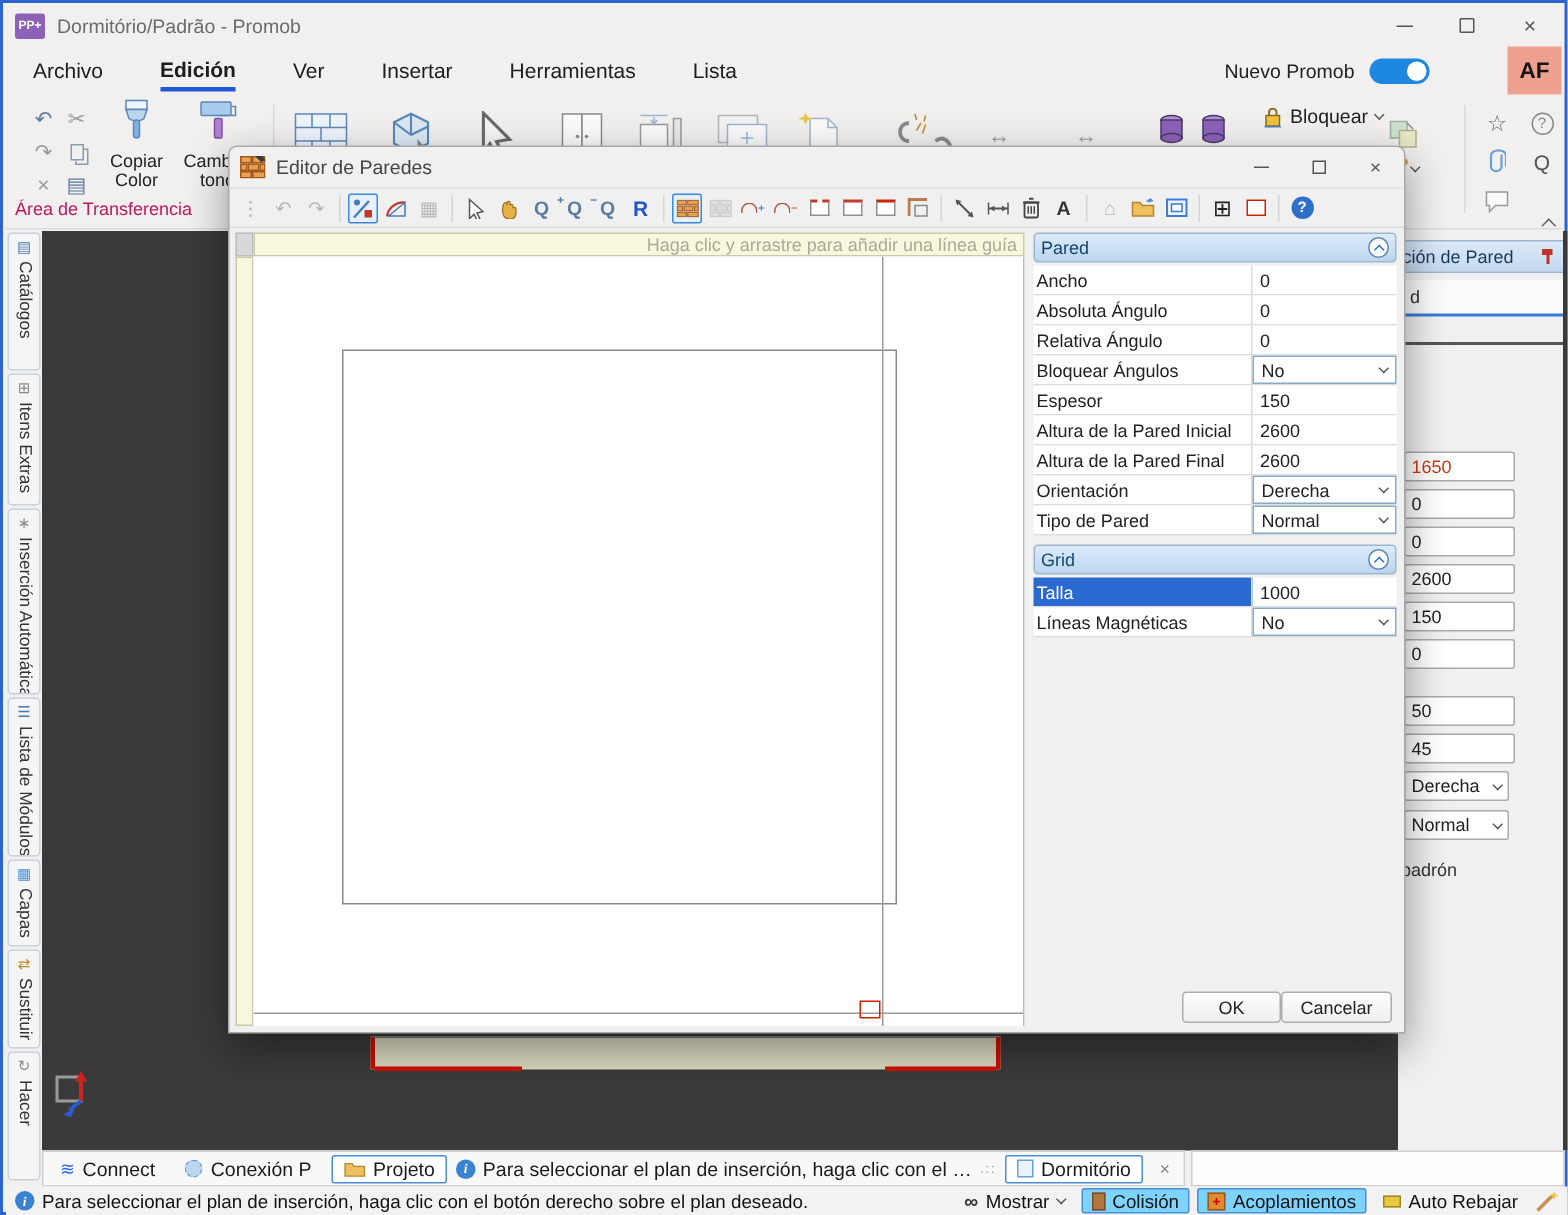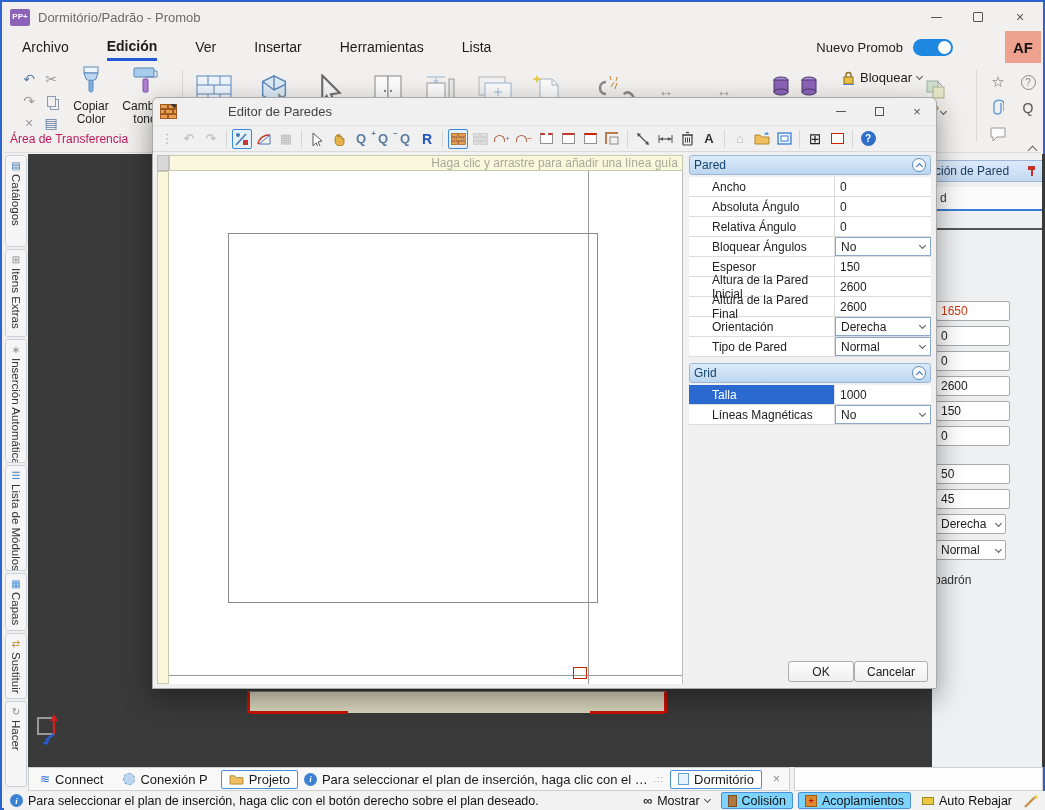--- a/index.html
+++ b/index.html
@@ -76,21 +76,21 @@
   .rfield { position:absolute; left:4px; width:74px; height:20px; background:#fff; border:1px solid #aaa;
     font-size:12px; color:#222; display:flex; align-items:center; padding-left:4px; border-radius:2px; }
   .rfield.red { color:#cc3a12; }
   .rsel { display:flex; align-items:center; }
   .rsel .chv { margin-left:auto; margin-right:4px; }
   .rfoot { position:absolute; left:2px; font-size:12px; color:#333; }
 
   
   .dlg { position:absolute; left:150px; top:95px; width:785px; height:592px; background:#f0f0f0;
     border:1px solid #a9a9a9; border-radius:6px 6px 0 0; box-shadow:0 10px 28px rgba(0,0,0,.4); }
-  .dtitle { height:27px; display:flex; align-items:center; padding-left:7px;gap:44px; }
+  .dtitle { height:27px; display:flex; align-items:center; padding-left:7px; }
   .dtitle .dname { font-size:13px; color:#444; margin-left:7px; }
   .dctrl { margin-left:auto; display:flex; }
   .dc { width:38px; height:25px; display:flex; align-items:center; justify-content:center; color:#555; font-size:13px; }
   .dtools { height:27px; display:flex; align-items:center; padding-left:4px; gap:2px;
     border-top:1px solid #e3e3e3; border-bottom:1px solid #dadada; }
   .ti { width:20px; height:20px; display:flex; align-items:center; justify-content:center;
     font-size:13px; color:#4a6a93; border:1px solid transparent; }
   .ti.on { border:1px solid #3f87d8; background:#e4f0fc; border-radius:2px; }
   .ti.dis { opacity:.4; filter:grayscale(1); }
   .tsep { width:1px; height:18px; background:#d5d5d5; margin:0 3px; }
@@ -116,21 +116,21 @@
   .redmarker { position:absolute; left:404px; top:496px; width:14px; height:12px; border:1.6px solid #cc2200; background:transparent; }
 
   
   .props { position:absolute; left:536px; top:57px; width:242px; }
   .pshead { height:20px; background:linear-gradient(#dcebfa,#bcd6ef); border:1px solid #9ab6d4; border-radius:3px;
     display:flex; align-items:center; font-size:12px; color:#17456e; padding:0 4px; margin-bottom:2px; }
   .pschev { margin-left:auto; width:14px; height:14px; border:1px solid #5b87b8; border-radius:50%; background:#fff;
     display:flex; align-items:center; justify-content:center; }
   .pschev .chevup { width:5px; height:5px; border-color:#2f6fc8; margin-top:2px; }
   .prow { display:flex; height:20px; border-bottom:1px solid #dcdcdc; background:#fff; font-size:12px; align-items:center; }
-  .prow .pl { flex:0 0 146px; padding-left:23px; color:#222; border-right:1px solid #dcdcdc; height:100%; display:flex; align-items:center; }
+  .prow .pl { flex:0 0 146px; padding-left:2px; color:#222; border-right:1px solid #dcdcdc; height:100%; display:flex; align-items:center; }
   .prow .pv { flex:1; padding-left:5px; color:#222; height:100%; display:flex; align-items:center; }
   .prow .pv.select { border:1px solid #8aa8c8; margin:0; }
   .prow .pv.select .chv { margin-left:auto; margin-right:5px; }
   .prow.selrow .pl { background:#2a6ad0; color:#fff; }
   .okrow { position:absolute; left:0; top:563px; width:785px; display:flex; justify-content:flex-end; padding-right:10px; }
   .btn { width:66px; height:21px; background:linear-gradient(#fdfdfd,#efefef); border:1px solid #adadad; border-radius:3px;
     font-size:12px; color:#222; display:flex; align-items:center; justify-content:center; }
   .btn.cancel { width:74px; }
 
   

